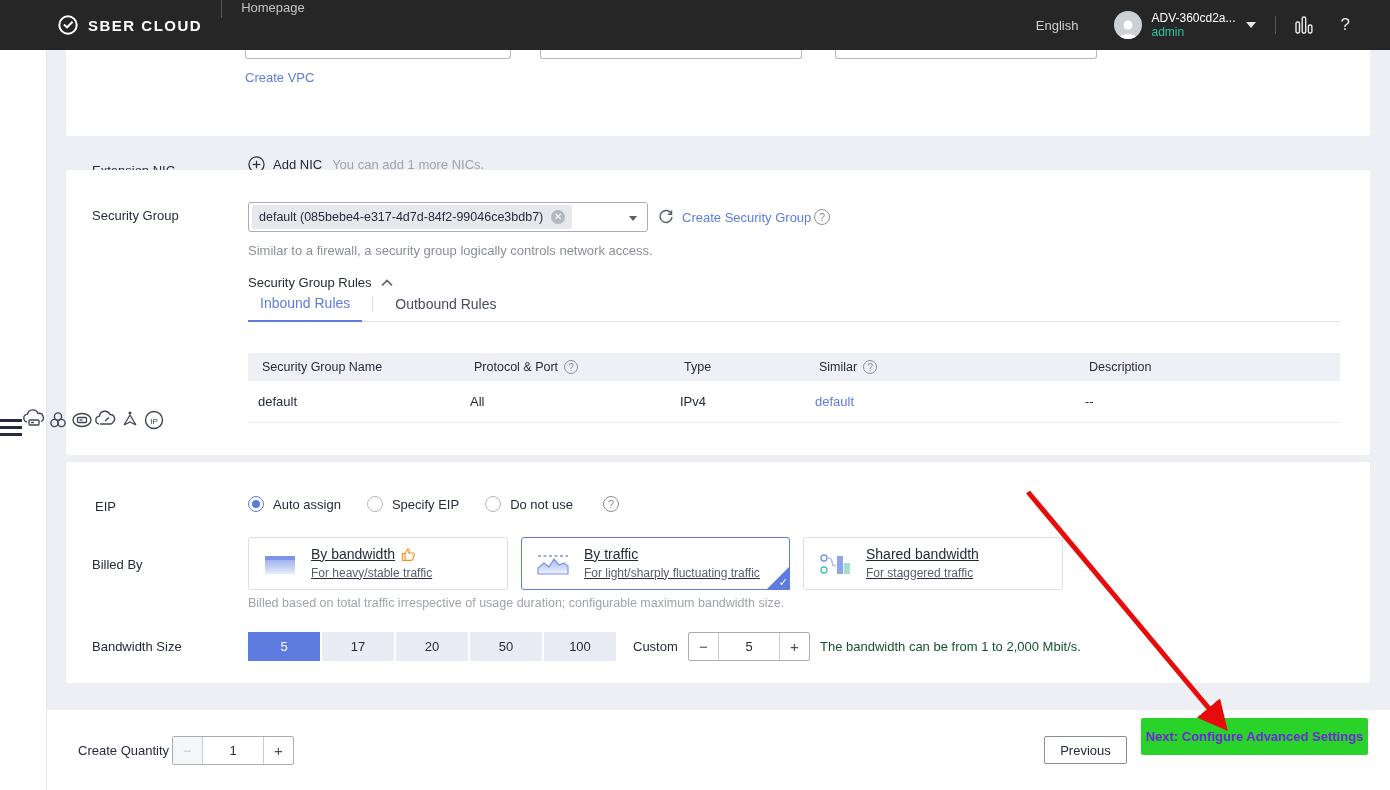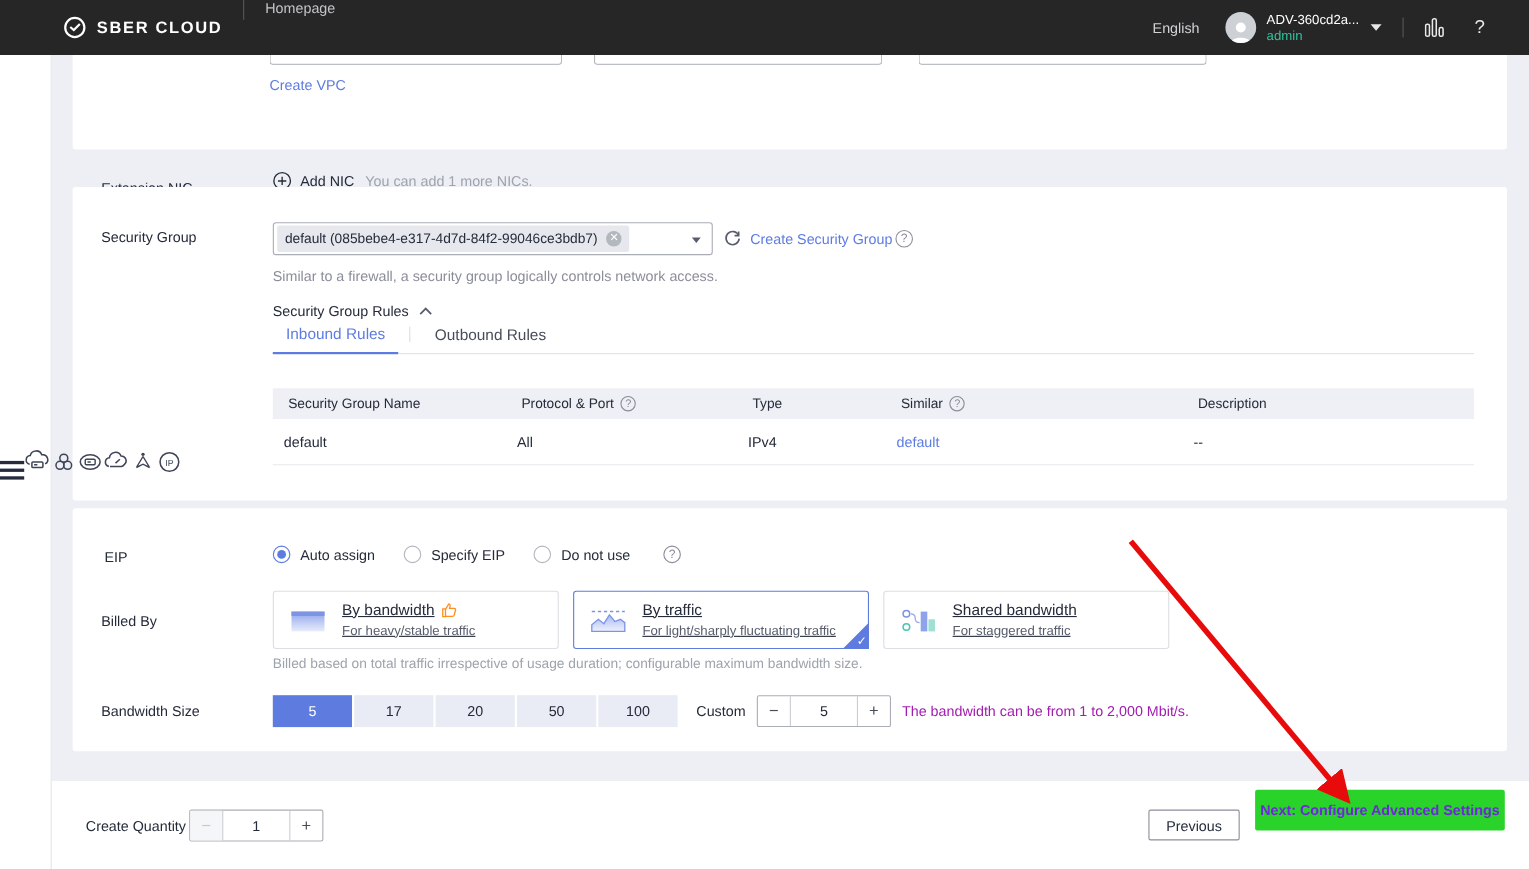--- a/index.html
+++ b/index.html
@@ -7,21 +7,21 @@
   body { font-family:"Liberation Sans","DejaVu Sans",sans-serif; background:#edeff4; color:#252b3a; font-size:13px; position:relative; overflow:hidden; }
   .abs { position:absolute; }
 
   
   .topbar { position:absolute; left:0; top:0; width:1390px; height:50px; background:#262626; display:flex; z-index:20; }
   .logo-wrap { display:flex; align-items:center; margin-left:57px; }
   .brand { color:#fff; font-weight:bold; font-size:15px; letter-spacing:1.5px; margin-left:9px; }
   .top-div { width:1px; height:18px; background:#55575a; margin:0 19px; }
   .homepage { color:#c2c4c8; font-size:13px; }
   .top-right { margin-left:auto; display:flex; align-items:center; margin-right:40px; }
-  .lang { color:#d0d2d5; font-size:13px; margin-right:24px; cursor:pointer; }
+  .lang { color:#d0d2d5; font-size:13px; margin-right:36px; cursor:pointer; }
   .avatar { width:28px; height:28px; border-radius:50%; background:#cdd0d5; display:flex; align-items:flex-end; justify-content:center; overflow:hidden; margin-right:9px; }
   .acct { display:flex; flex-direction:column; line-height:14px; max-width:92px; }
   .acct-name { color:#fff; font-size:12px; white-space:nowrap; }
   .acct-role { color:#30c39e; font-size:12px; }
   .caret-down-w { width:0; height:0; border-left:5px solid transparent; border-right:5px solid transparent; border-top:6px solid #e6e7e9; margin-left:10px; }
   .stats-icon { margin:0 0 0 0; }
   .help-q { color:#e8e9eb; font-size:17px; margin-left:28px; }
 
   
   .sidebar { position:absolute; left:0; top:50px; width:47px; height:740px; background:#fff; border-right:1px solid #e3e5ea; z-index:10; display:flex; flex-direction:row; align-items:center; }
@@ -88,21 +88,21 @@
 
   
   .bw-presets { position:absolute; left:182px; top:170px; display:flex; gap:2px; }
   .bw-btn { width:72px; height:29px; background:#e9ecf5; display:flex; align-items:center; justify-content:center; font-size:13px; color:#252b3a; cursor:pointer; }
   .bw-btn.sel { background:#5e7ce0; color:#fff; }
   .custom-lbl { position:absolute; left:567px; top:177px; font-size:13px; }
   .stepper { display:flex; height:29px; border:1px solid #a9adb5; border-radius:2px; background:#fff; }
   .stepper .btn { width:29px; display:flex; align-items:center; justify-content:center; font-size:15px; color:#464c59; cursor:pointer; }
   .stepper .val { width:62px; display:flex; align-items:center; justify-content:center; border-left:1px solid #c9ccd2; border-right:1px solid #c9ccd2; font-size:13px; }
   #bw-stepper { position:absolute; left:622px; top:170px; }
-  .bw-hint { position:absolute; left:754px; top:177px; font-size:13px; color:#a21caf; }
+  .bw-hint { position:absolute; left:754px; top:177px; font-size:13px; color:#14532d; }
 
   
   .footer { position:absolute; left:47px; top:710px; width:1343px; height:80px; background:#fff; }
   .qty-label { position:absolute; left:31px; top:33px; font-size:13px; }
   #qty-stepper { position:absolute; left:125px; top:26px; }
   #qty-stepper .btn.disabled { background:#f5f6f8; color:#c6cacf; cursor:default; }
   .btn-prev { position:absolute; left:997px; top:26px; width:83px; height:28px; background:#fff; border:1px solid #8a8e99; border-radius:2px; font-size:13px; color:#252b3a; display:flex; align-items:center; justify-content:center; cursor:pointer; }
   .btn-next { position:absolute; left:1094px; top:8px; width:227px; height:37px; background:#2ad32a; border:none; border-radius:2px; font-size:13px; font-weight:bold; color:#6d28d9; display:flex; align-items:center; justify-content:center; cursor:pointer; }
 
   .arrow-overlay { position:absolute; left:0; top:0; width:1390px; height:790px; z-index:40; pointer-events:none; }

